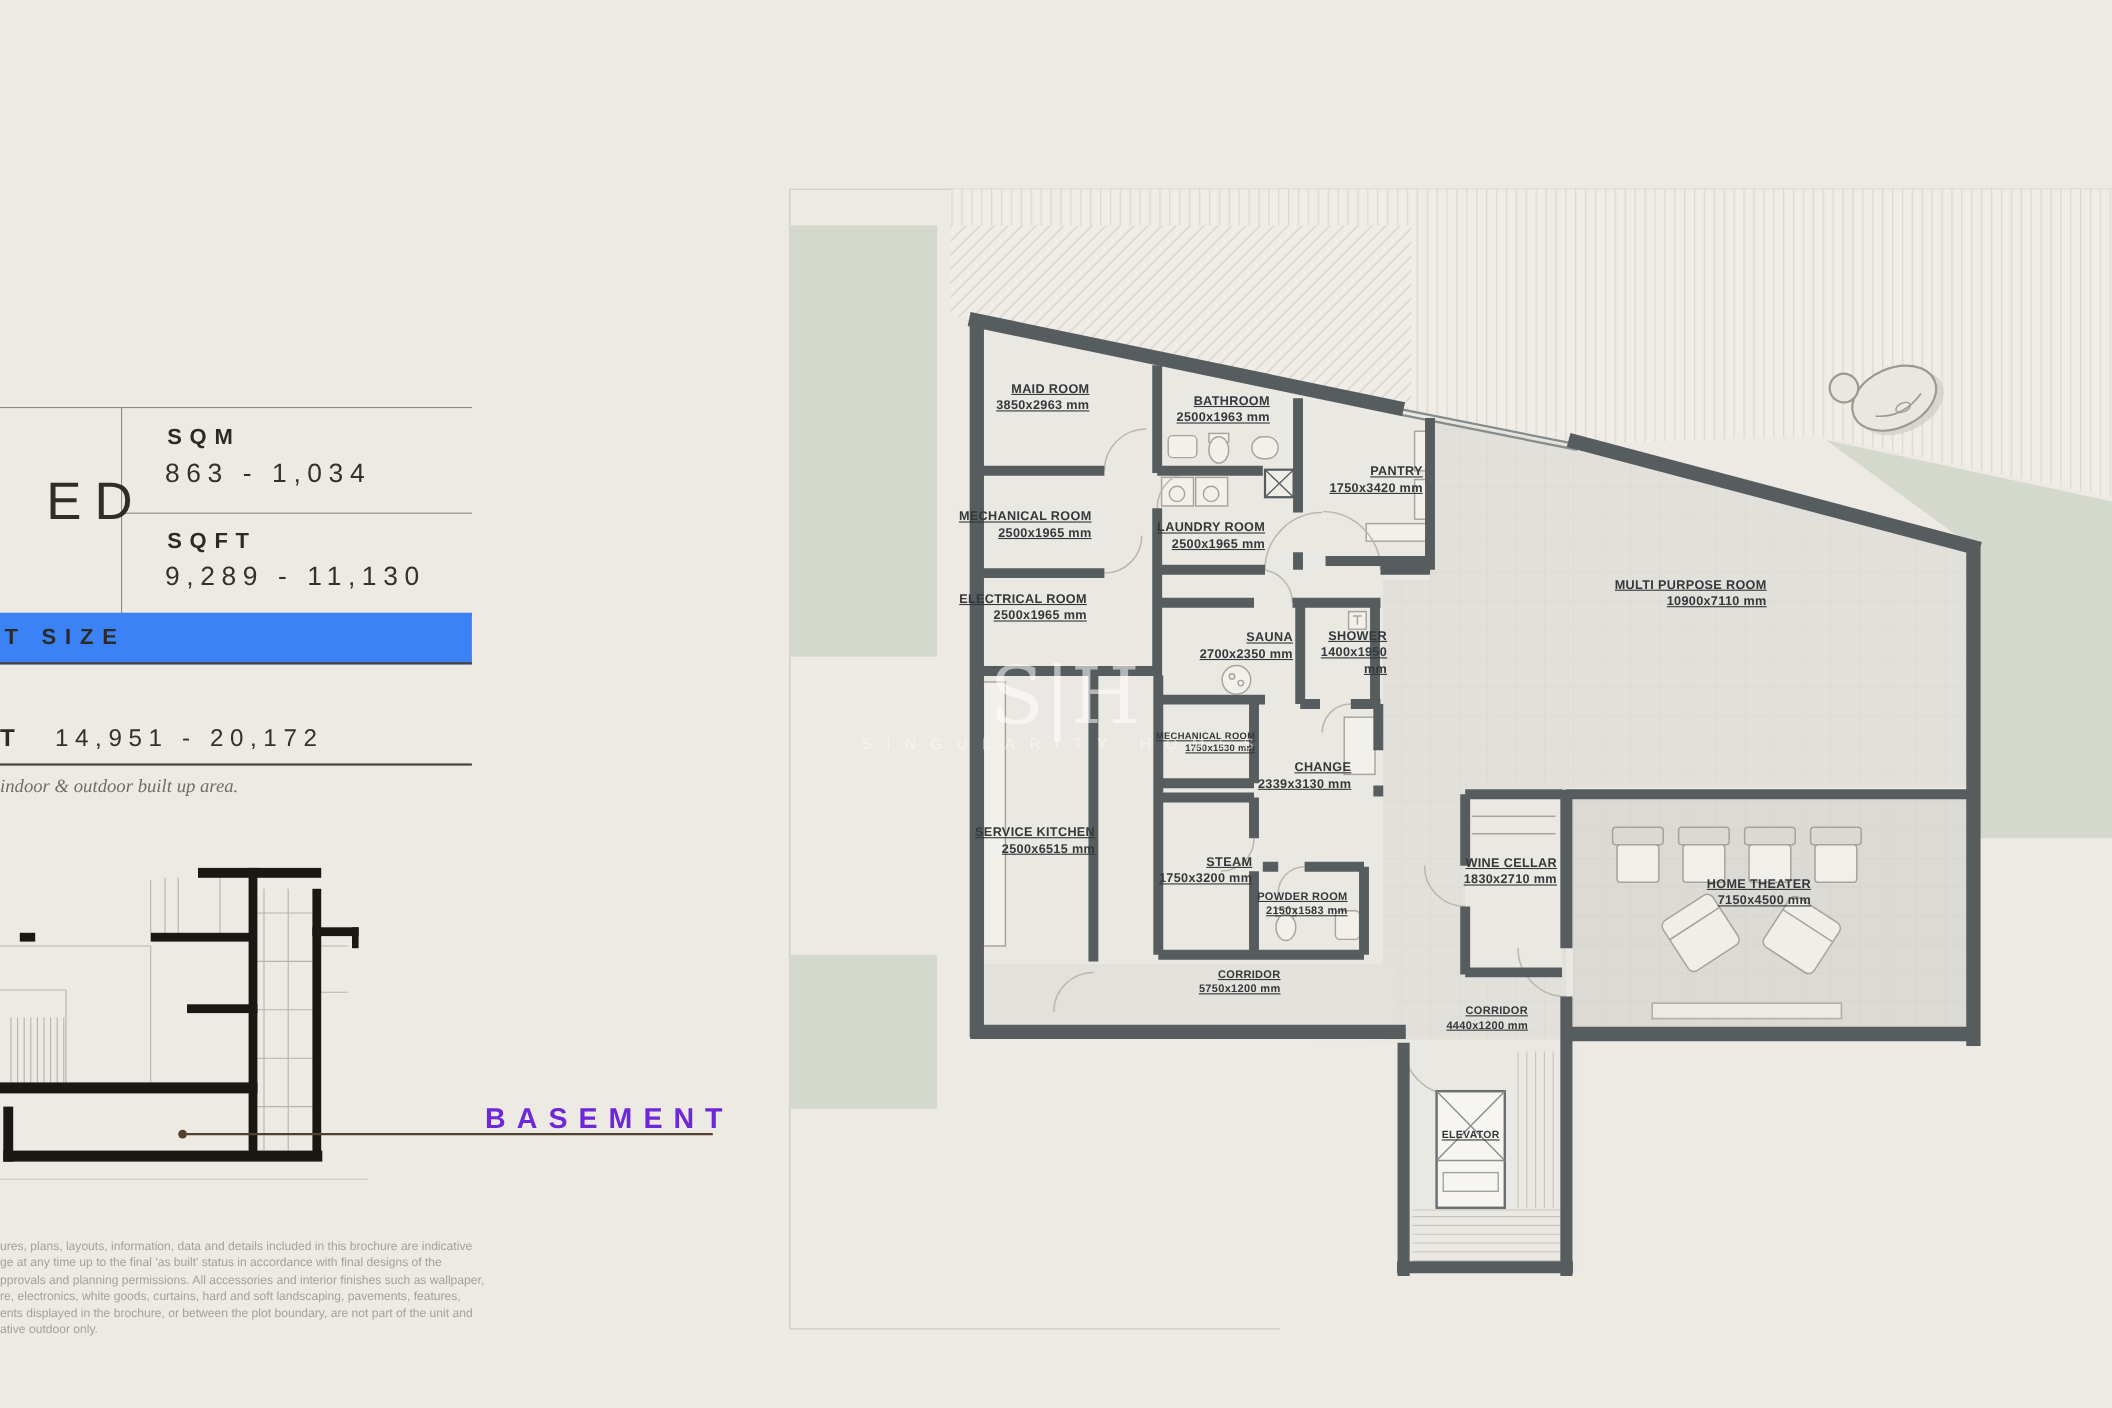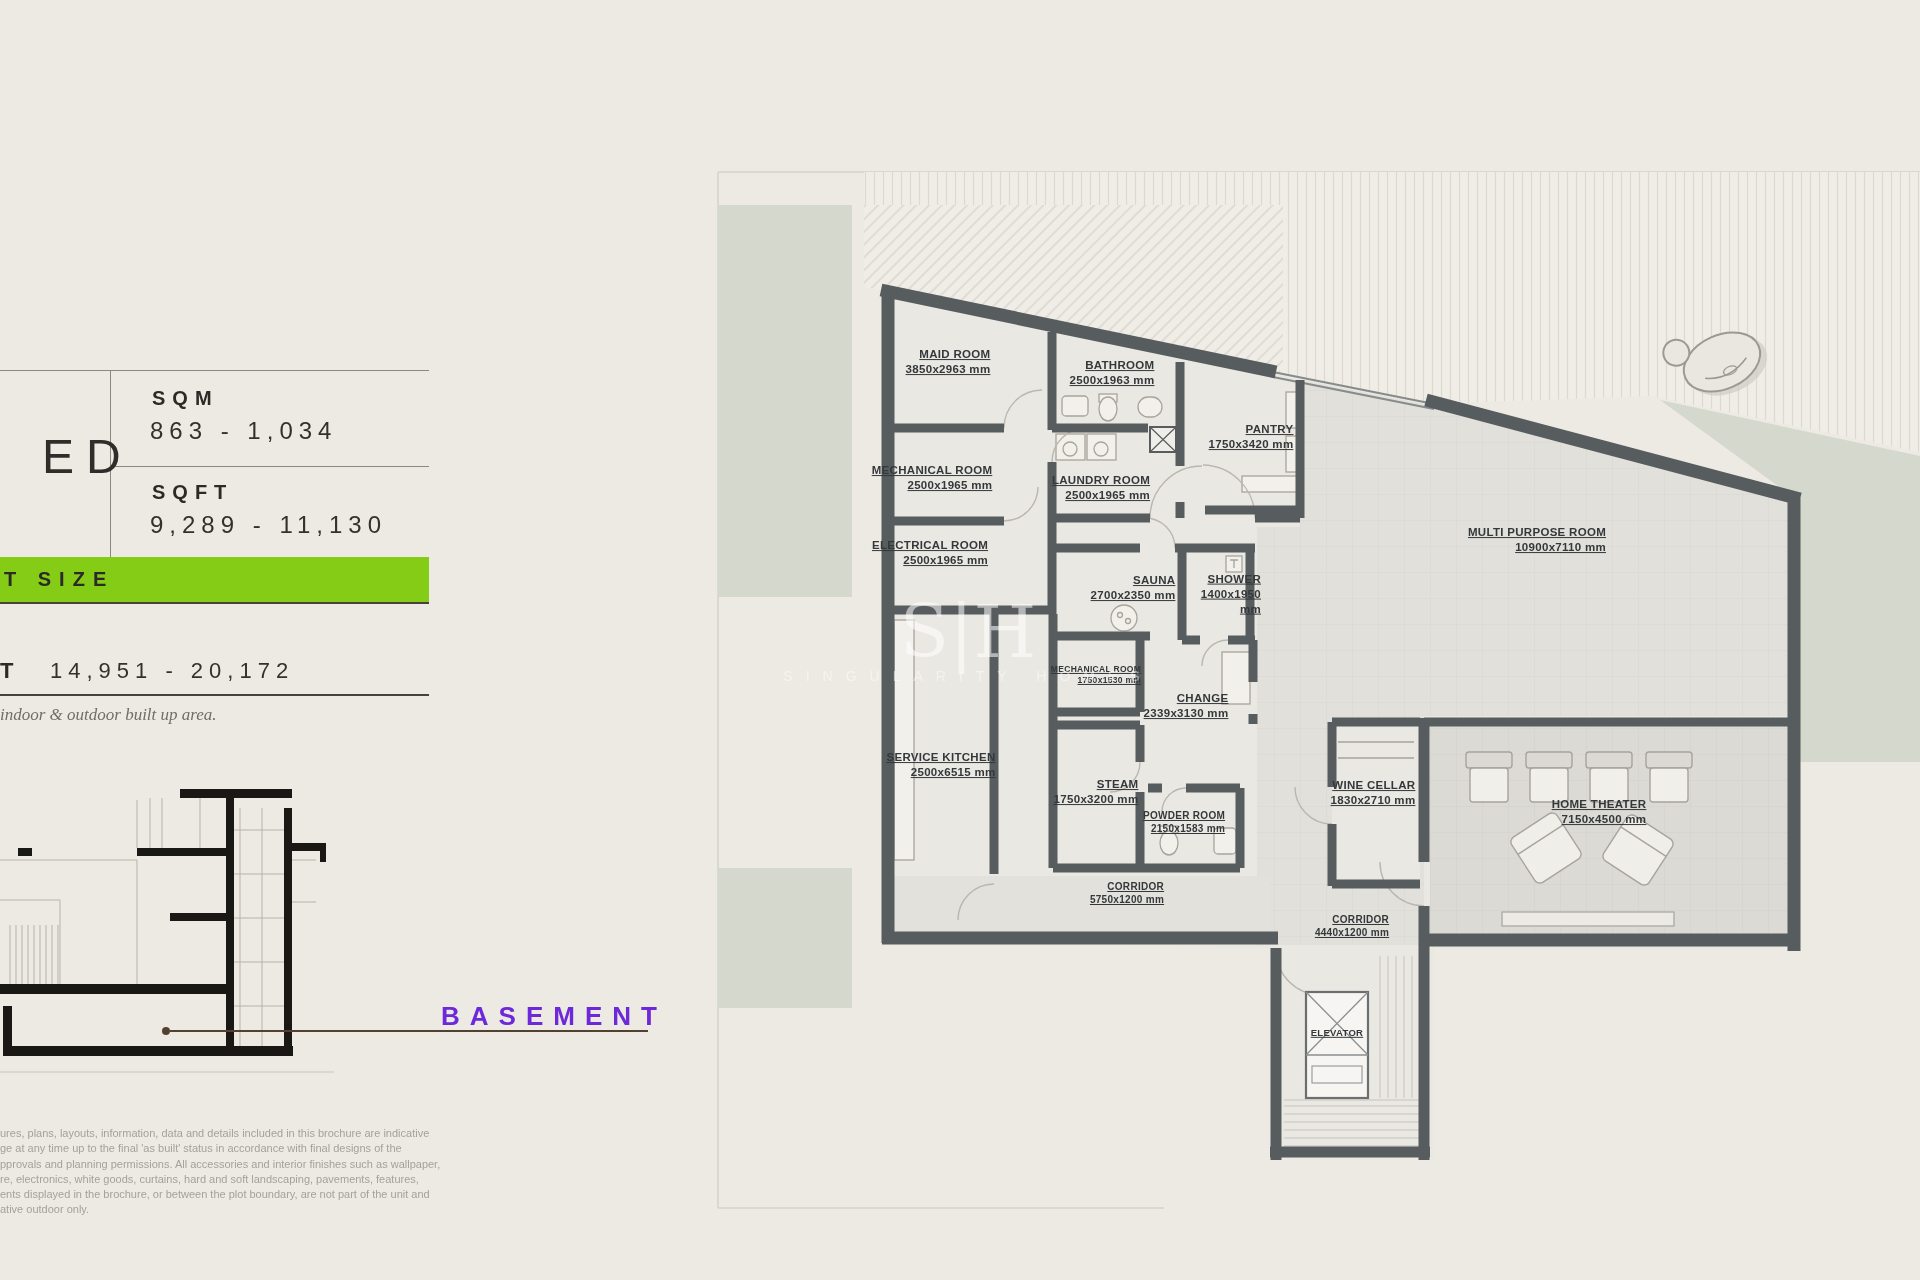--- a/index.html
+++ b/index.html
@@ -11,21 +11,21 @@
   .panel-table{position:absolute;left:0;top:370px;width:429px;height:187px;
     border-top:1px solid #8d897f;border-bottom:1px solid #8d897f;}
   .panel-vline{position:absolute;left:110px;top:0;bottom:0;border-left:1px solid #8d897f;}
   .panel-mid{position:absolute;left:110px;right:0;top:95px;border-top:1px solid #8d897f;}
   .unit-big{position:absolute;left:2px;top:58px;font-size:48px;font-weight:500;
     letter-spacing:12px;color:#2e2d2a;margin-left:40px;}
   .cell-label{position:absolute;left:152px;font-size:20px;font-weight:700;
     letter-spacing:7px;color:#2b2a27;}
   .cell-value{position:absolute;left:150px;font-size:24px;font-weight:400;
     letter-spacing:6px;color:#33312d;}
-  .plot-band{position:absolute;left:0;top:557px;width:429px;height:45px;background:#84cc16;
+  .plot-band{position:absolute;left:0;top:557px;width:429px;height:45px;background:#3b82f6;
     border-bottom:2px solid #47433c;}
   .plot-band span{position:absolute;left:4px;top:0;line-height:45px;font-size:20px;
     font-weight:700;letter-spacing:8px;color:#2b2a27;}
   .plot-row1{position:absolute;left:0;top:602px;width:429px;height:45px;
     border-bottom:1px dotted #938f85;}
   .plot-row2{position:absolute;left:0;top:648px;width:429px;height:46px;
     border-bottom:2px solid #47433c;}
   .plot-val{position:absolute;left:50px;top:0;line-height:45px;font-size:22px;
     letter-spacing:6px;color:#33312d;}
   .plot-prefix{position:absolute;left:0;top:0;line-height:45px;font-size:22px;

